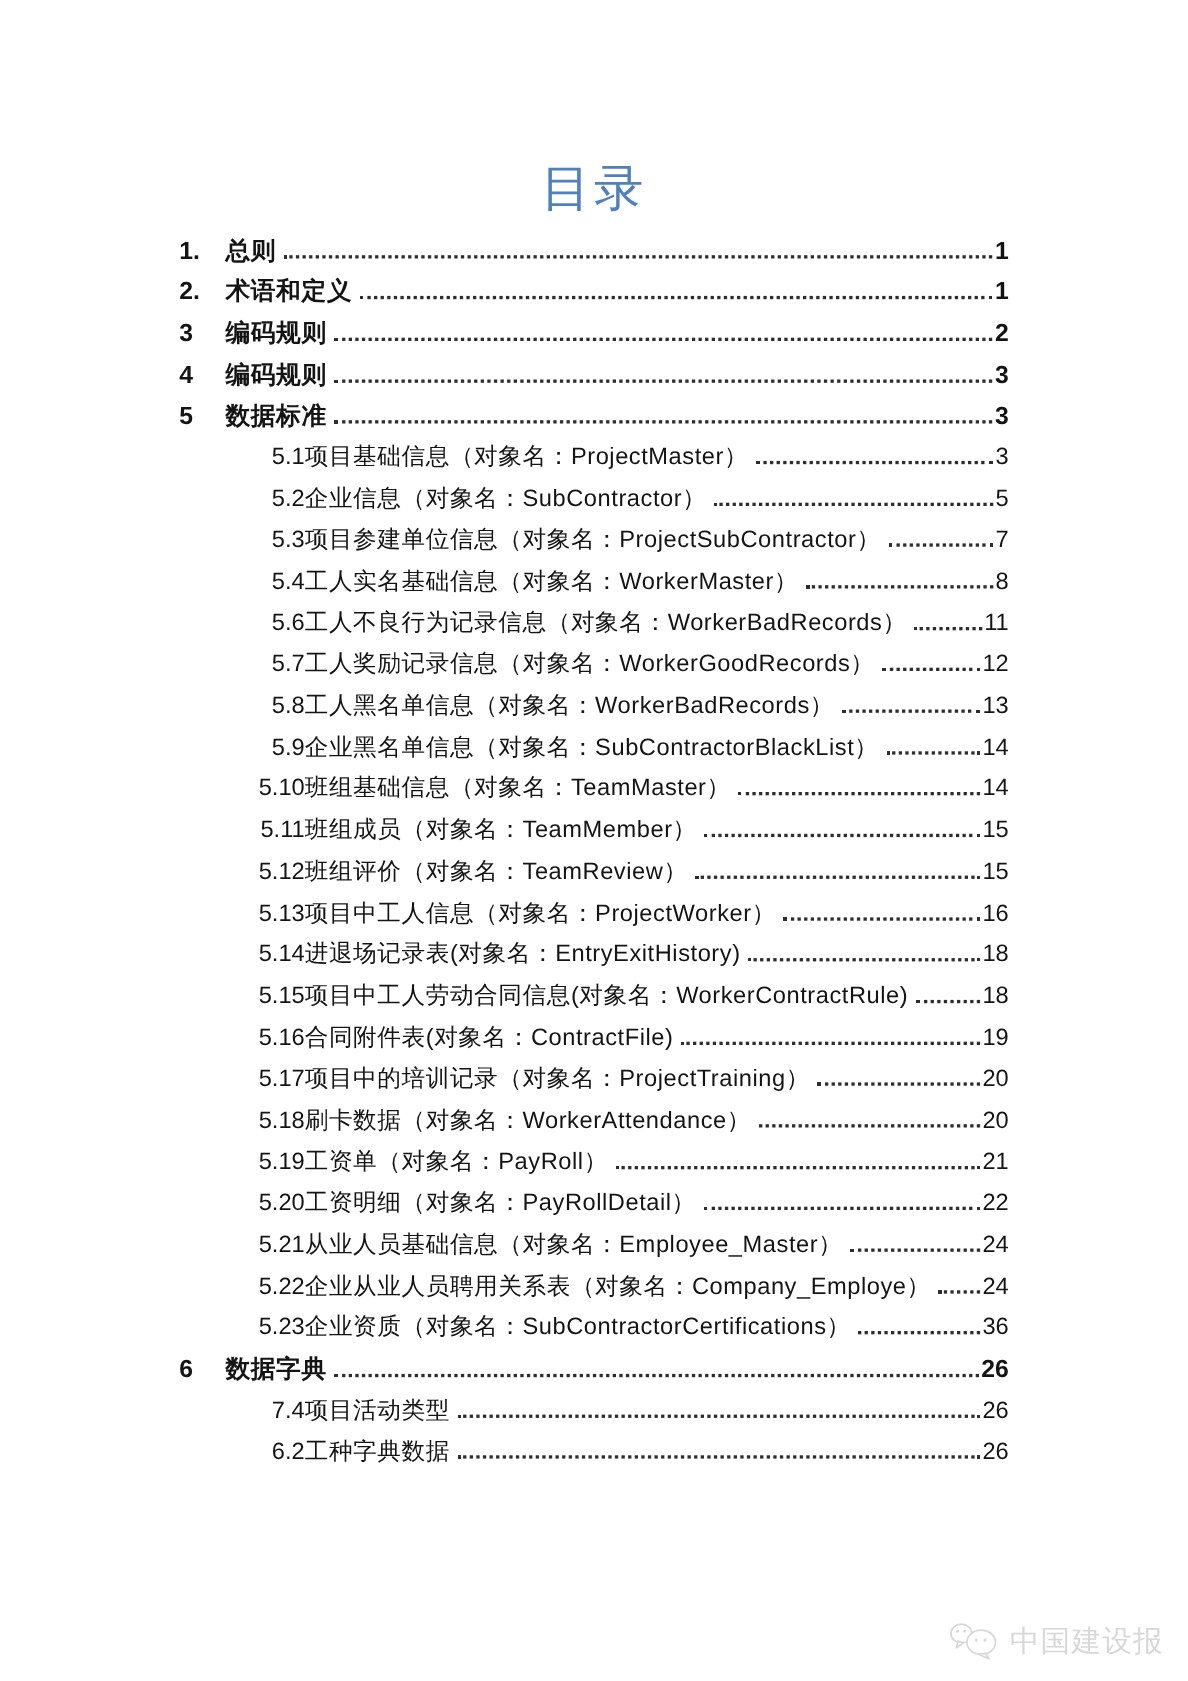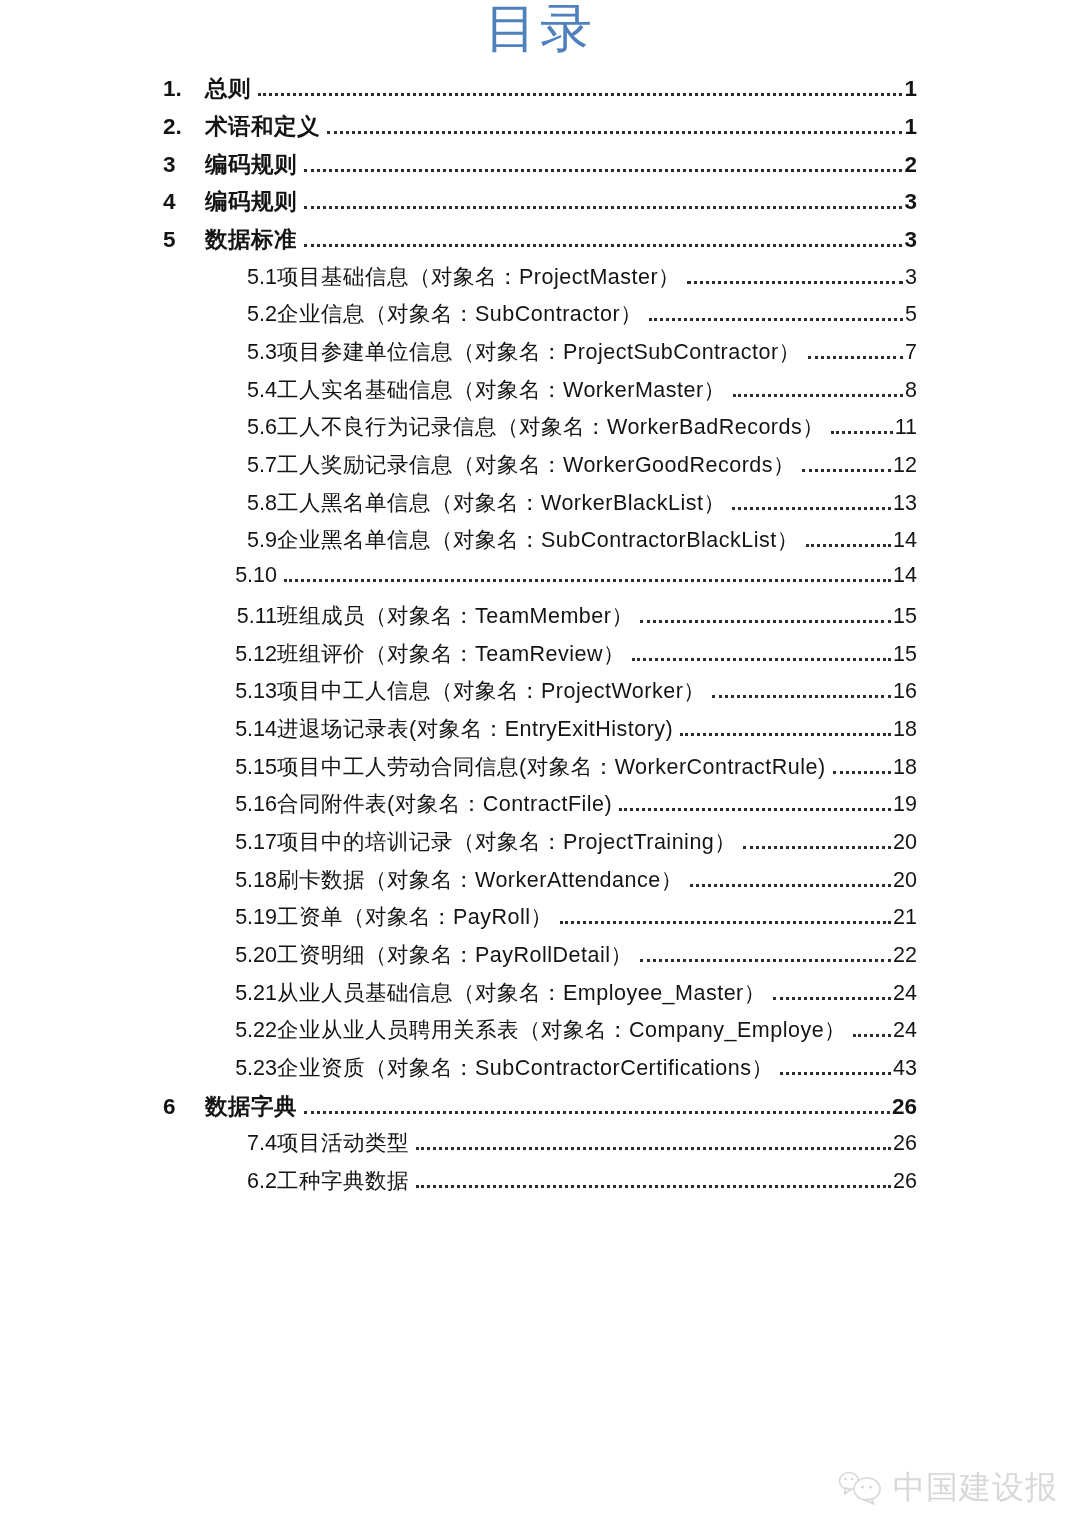--- a/index.html
+++ b/index.html
@@ -5,22 +5,23 @@
   html,body{margin:0;padding:0;}
   body{
     width:1080px;height:1528px;
     background:#ffffff;
     font-family:"Liberation Sans","DejaVu Sans",sans-serif;
     color:#141414;
     position:relative;
     overflow:hidden;
   }
   .doc-title{
+    padding-top:146px;
     text-align:center;
-    font-size:52px;
+    font-size:45px;
     font-weight:500;
     letter-spacing:3px;
     line-height:1.1;
   }
   .toc{
     margin:16px 163px 0 160px;
   }
   .row{
     display:flex;
     align-items:baseline;
@@ -50,21 +51,21 @@
   .pg{ flex:none; font-weight:500; }
   .lvl1 .pg{ font-weight:700; }
   .watermark{
     position:absolute;
     right:22px;
     bottom:18px;
     display:flex;
     align-items:center;
     gap:9px;
     color:#d8d8d8;
-    font-size:32px;
+    font-size:27px;
     font-weight:500;
     letter-spacing:1px;
   }
   .wm-icon{ display:block; }
 </style>
 </head>
 <body>
 
 <div class="doc-title" style="color: rgb(79, 129, 189);">目录</div>
 
@@ -130,32 +131,33 @@
       <span class="pg">11</span>
     </div>
     <div class="row lvl2">
       <span class="num">5.7</span>
       <span class="label">工人奖励记录信息（对象名：WorkerGoodRecords）</span>
       <span class="leader"></span>
       <span class="pg">12</span>
     </div>
     <div class="row lvl2">
       <span class="num">5.8</span>
-      <span class="label">工人黑名单信息（对象名：WorkerBlackList）</span>
+      <span class="label">工人黑名单信息（对象名：WorkerBadRecords）</span>
       <span class="leader"></span>
       <span class="pg">13</span>
     </div>
     <div class="row lvl2">
       <span class="num">5.9</span>
       <span class="label">企业黑名单信息（对象名：SubContractorBlackList）</span>
       <span class="leader"></span>
       <span class="pg">14</span>
     </div>
     <div class="row lvl2">
       <span class="num">5.10</span>
+      <span class="label">班组基础信息（对象名：TeamMaster）</span>
       <span class="leader"></span>
       <span class="pg">14</span>
     </div>
     <div class="row lvl2">
       <span class="num">5.11</span>
       <span class="label">班组成员（对象名：TeamMember）</span>
       <span class="leader"></span>
       <span class="pg">15</span>
     </div>
     <div class="row lvl2">
@@ -221,21 +223,21 @@
     <div class="row lvl2">
       <span class="num">5.22</span>
       <span class="label">企业从业人员聘用关系表（对象名：Company_Employe）</span>
       <span class="leader"></span>
       <span class="pg">24</span>
     </div>
     <div class="row lvl2">
       <span class="num">5.23</span>
       <span class="label">企业资质（对象名：SubContractorCertifications）</span>
       <span class="leader"></span>
-      <span class="pg">43</span>
+      <span class="pg">36</span>
     </div>
     <div class="row lvl1">
       <span class="num">6</span>
       <span class="label">数据字典</span>
       <span class="leader"></span>
       <span class="pg">26</span>
     </div>
     <div class="row lvl2">
       <span class="num">7.4</span>
       <span class="label">项目活动类型</span>

